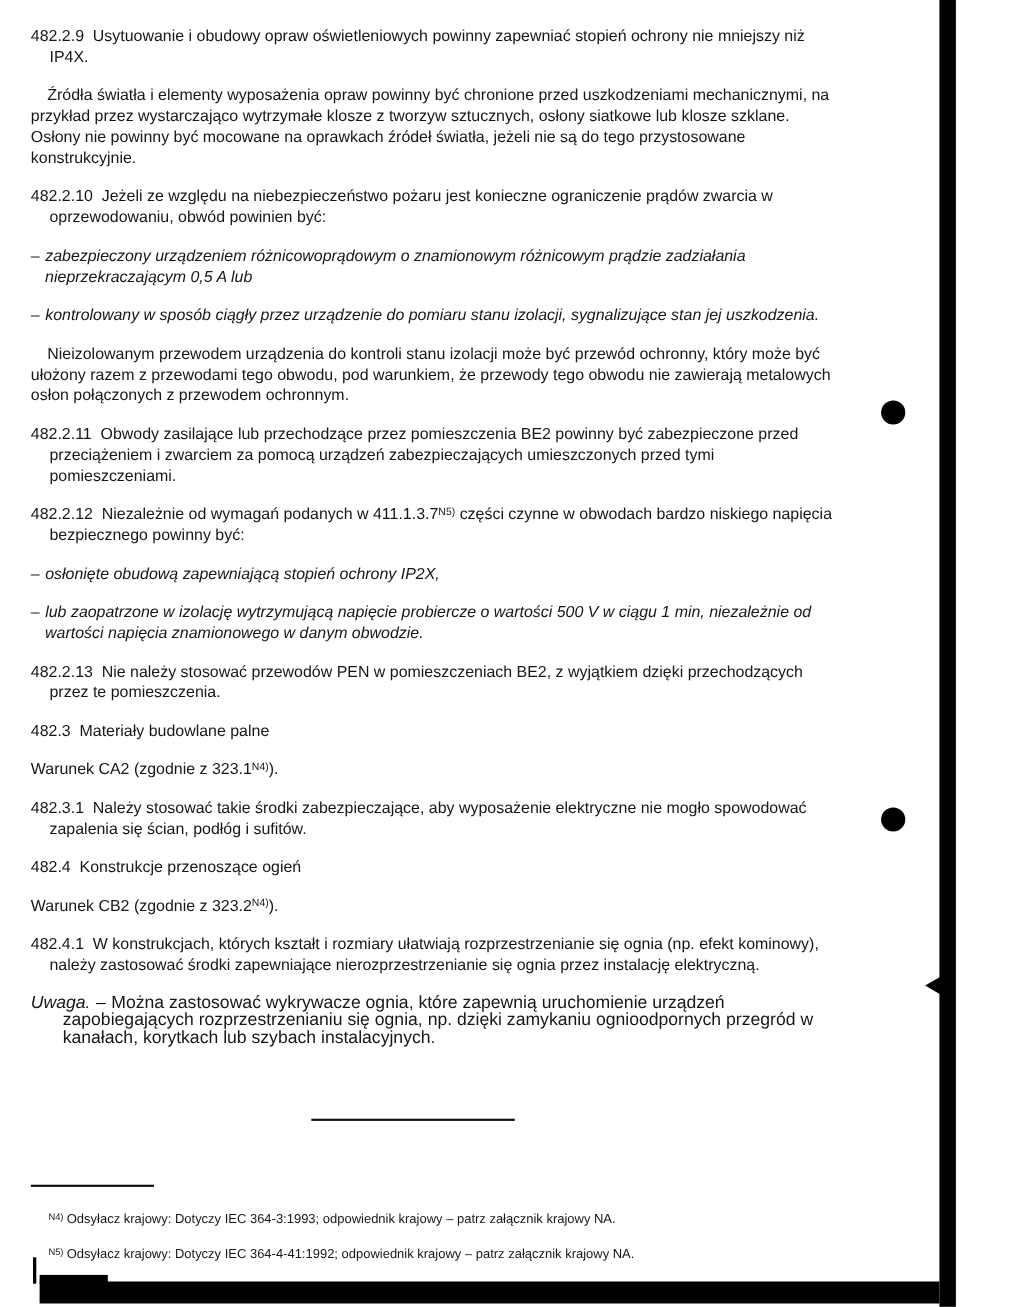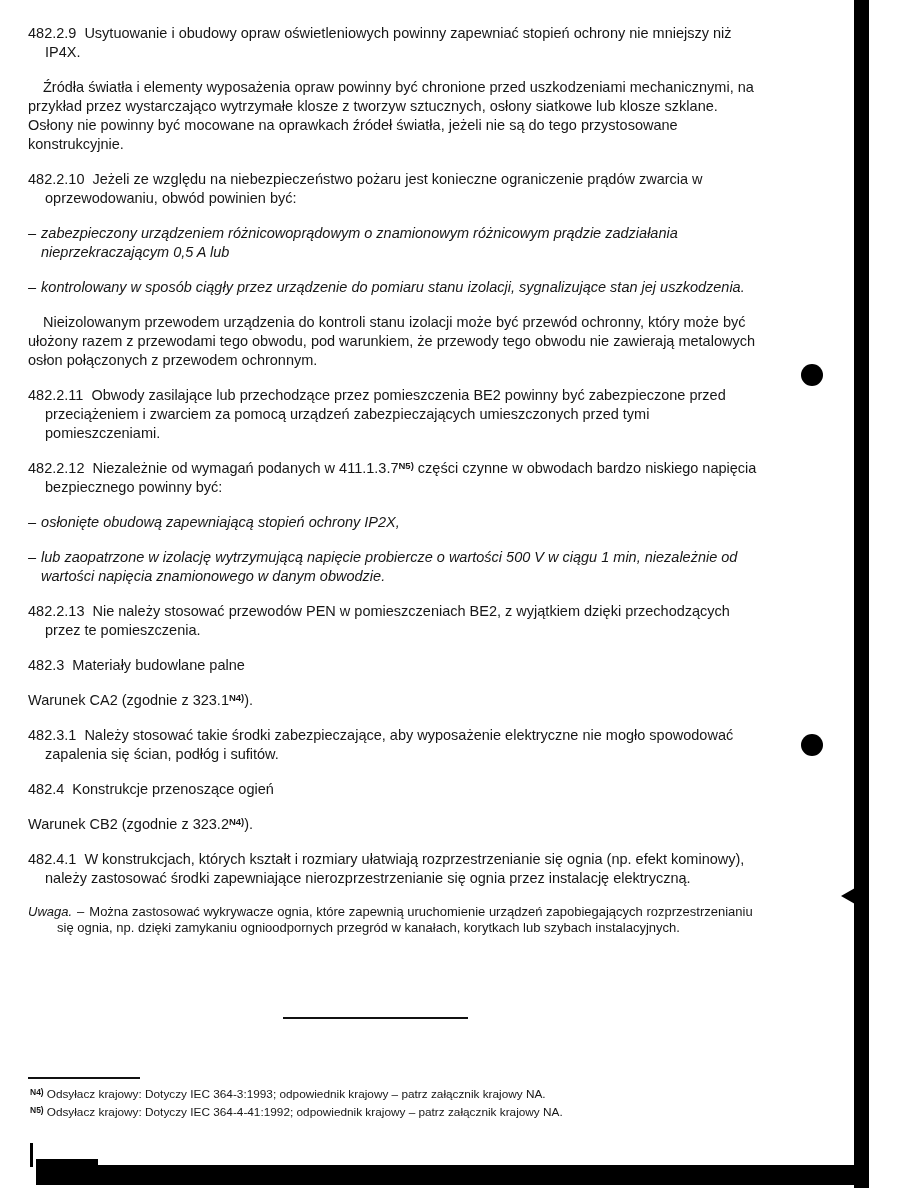--- a/index.html
+++ b/index.html
@@ -9,27 +9,27 @@
   }
   .doc{position:absolute;left:28px;top:24px;width:730px;font-size:14.5px;line-height:19px;}
   .doc p{margin:0 0 16px 0;}
   .p-numbered{padding-left:17px;text-indent:-17px;}
   .num{margin-right:8px;}
   .p-note{margin-left:17px;text-indent:15px;}
   .dash{margin-left:17px;padding-left:13px;text-indent:-13px;margin-bottom:14px;font-style:italic;}
   .dashmark{margin-right:5px;}
   .heading b{font-weight:normal;}
   .cond{margin-left:29px;}
-  .uwaga{font-size:13px;line-height:16px;margin-left:29px;padding-left:29px;text-indent:-29px;}
+  .uwaga{font-size:16px;line-height:16px;margin-left:29px;padding-left:29px;text-indent:-29px;}
   .uwaga i{margin-right:5px;}
-  sup{font-size:9.5px;line-height:0;vertical-align:4px;font-weight:bold;}
+  sup{font-size:9.5px;line-height:0;vertical-align:4px;}
   .rule-mid{position:absolute;left:283px;top:1017px;width:185px;height:2px;background:#111;}
   .rule-foot{position:absolute;left:28px;top:1077px;width:112px;height:2px;background:#111;}
   .footnotes{position:absolute;left:28px;top:1085px;width:700px;font-size:11.8px;line-height:15.5px;}
-  .footnotes p{margin:2px;}
+  .footnotes p{margin:16px;}
   .footnotes sup{font-size:8.5px;margin-right:3px;vertical-align:3px;}
   
   .right-bar{position:absolute;left:854px;top:0;width:15px;height:1188px;background:#000;}
   .right-bar-notch{position:absolute;left:841px;top:888px;width:0;height:0;
     border-top:8px solid transparent;border-bottom:8px solid transparent;border-right:14px solid #000;}
   .bottom-bar{position:absolute;left:36px;top:1165px;width:818px;height:20px;background:#000;}
   .bottom-bar-left{position:absolute;left:36px;top:1159px;width:62px;height:8px;background:#000;}
   .left-tick{position:absolute;left:30px;top:1143px;width:3px;height:24px;background:#000;}
   .hole{position:absolute;width:22px;height:22px;border-radius:50%;background:#000;}
   .hole-top{left:801px;top:364px;}

